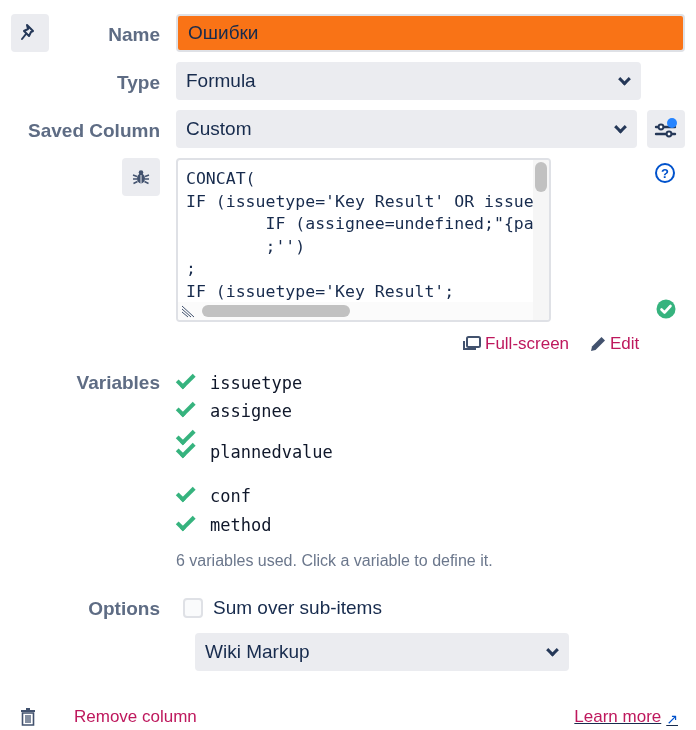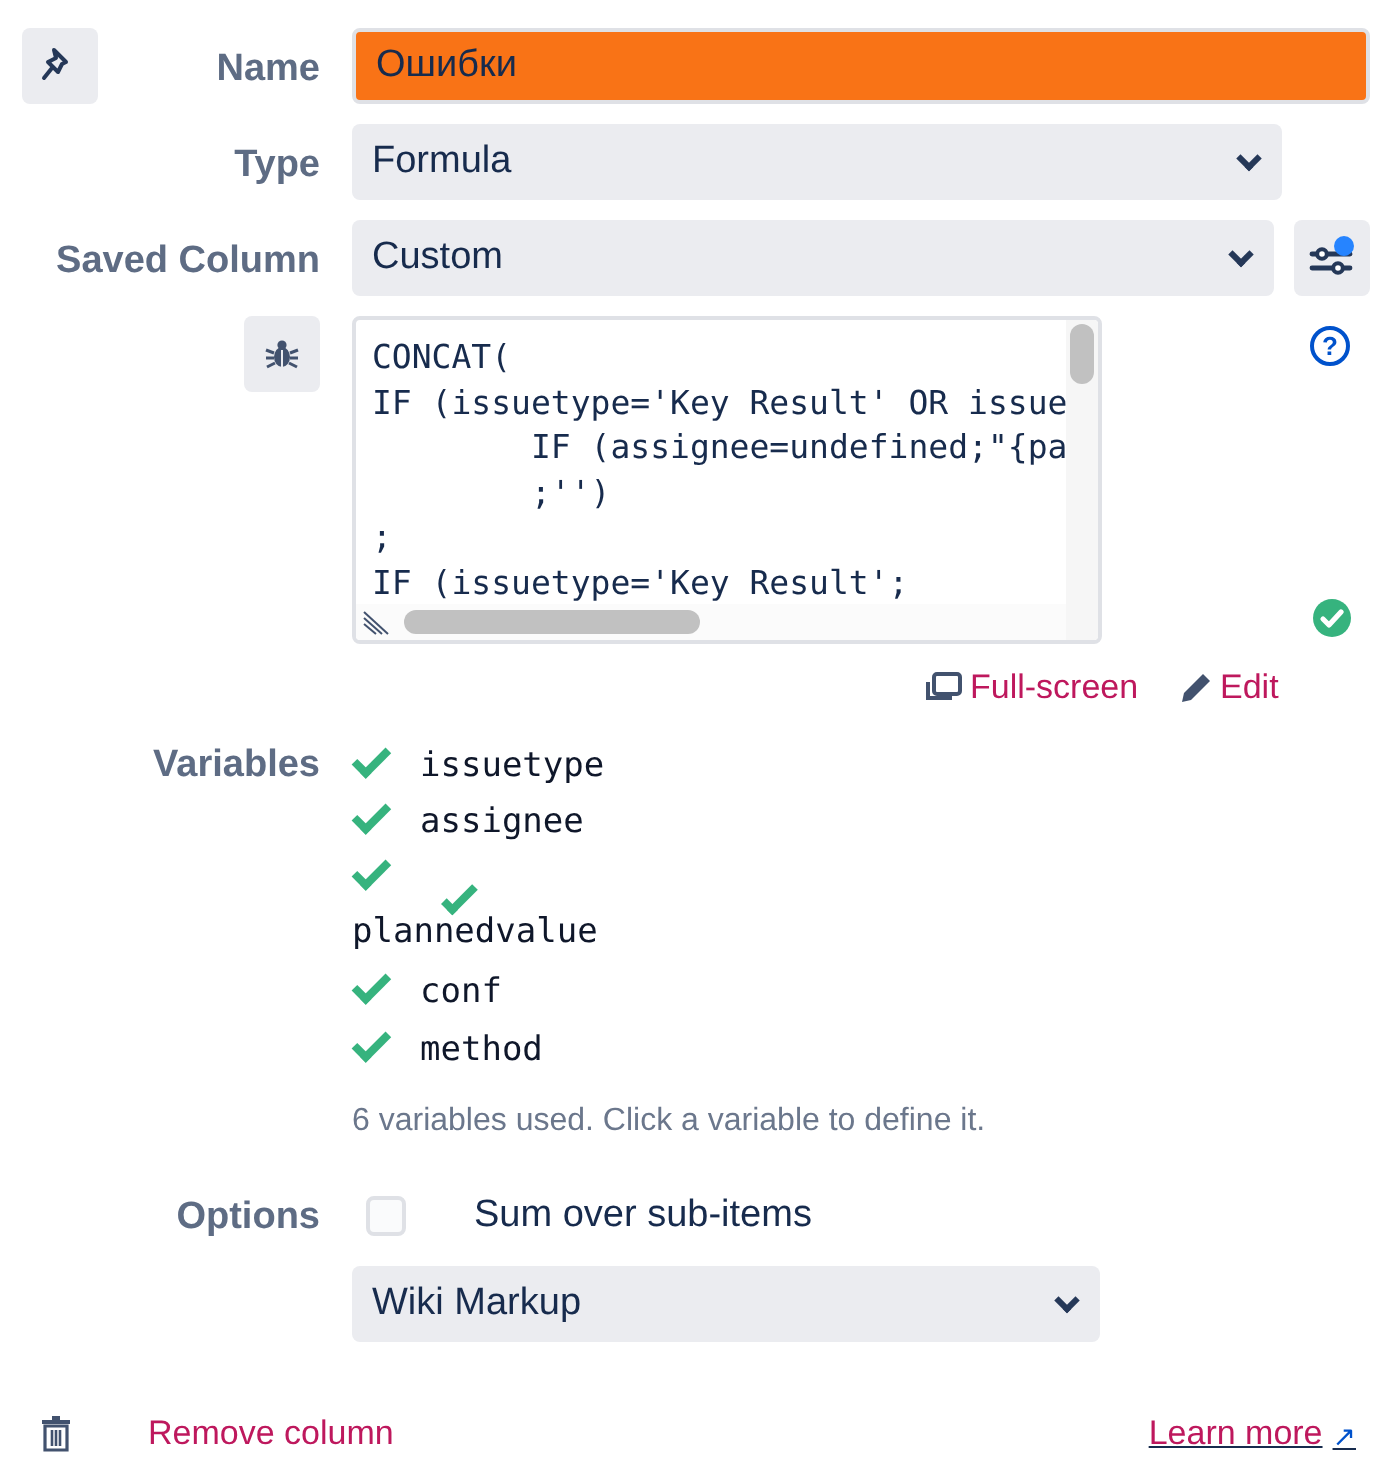--- a/index.html
+++ b/index.html
@@ -164,40 +164,40 @@
   <span class="check-icon"></span>
   <span class="var-name">issuetype</span>
 </div>
 <div class="var-row" style="top:397px;">
   <span class="check-icon"></span>
   <span class="var-name">assignee</span>
 </div>
 <div class="var-row" style="top:425px;">
   <span class="check-icon"></span>
 </div>
-<div class="var-row" style="top:448px;flex-direction:column;">
+<div class="var-row" style="top:438px;">
   <span class="check-icon"></span>
   <span class="var-name">plannedvalue</span>
 </div>
 <div class="var-row" style="top:482px;">
   <span class="check-icon"></span>
   <span class="var-name">conf</span>
 </div>
 <div class="var-row" style="top:511px;">
   <span class="check-icon"></span>
   <span class="var-name">method</span>
 </div>
 <div class="abs" style="left:176px; top:552px; font-size:16px; color:#6b778c;">6 variables used. Click a variable to define it.</div>
 
 <div class="label" style="top:598px;">Options</div>
 <div class="abs" style="left:183px; top:597px; display:flex; align-items:center;">
   <span style="display:inline-block; width:20px; height:20px; border:2px solid #dfe1e6; border-radius:4px; background:#fafbfc; margin-right:10px;"></span>
-  <span style="font-size:19px; color:#172b4d;margin-left:24px;">Sum over sub-items</span>
-</div>
-<div class="field" style="top:633px; width:374px;">
+  <span style="font-size:19px; color:#172b4d;">Sum over sub-items</span>
+</div>
+<div class="field" style="top:633px; width:374px;margin-left:19px;">
   <span>Wiki Markup</span>
   <span class="chev"></span>
 </div>
 
 <div class="abs" style="left:20px; top:707px; display:flex; align-items:center;gap:32px;">
   <svg width="16" height="18" viewBox="0 0 16 18" style="margin-right:6px;">
     <rect x="1" y="2" width="14" height="2" fill="#42526e"></rect>
     <rect x="6" y="0" width="4" height="2" fill="#42526e"></rect>
     <path d="M2.5 5 H13.5 V17 H2.5 Z" fill="none" stroke="#42526e" stroke-width="1.6"></path>
     <line x1="6" y1="7" x2="6" y2="15" stroke="#42526e" stroke-width="1.3"></line>

